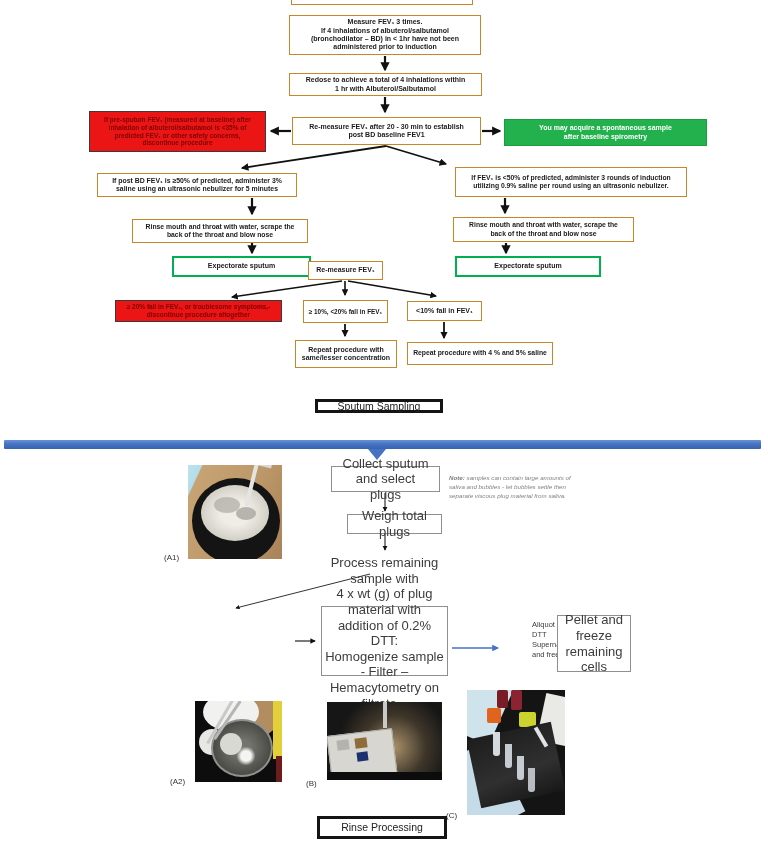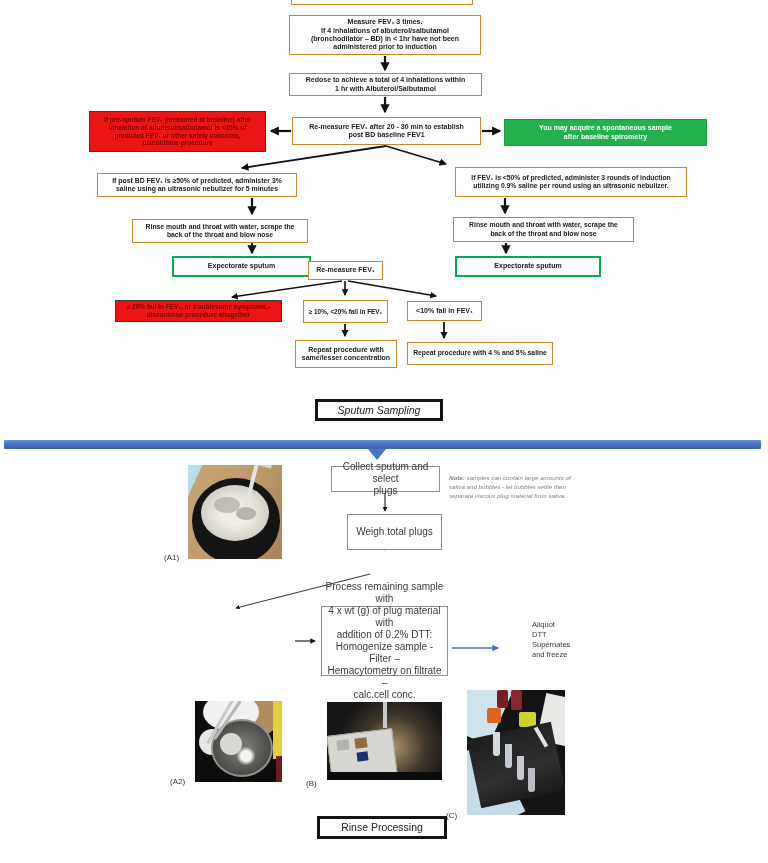--- a/index.html
+++ b/index.html
@@ -9,21 +9,21 @@
   }
   .box{
     position:absolute;box-sizing:border-box;display:flex;align-items:center;justify-content:center;
     text-align:center;background:#fff;color:#1a1a1a;font-weight:bold;font-size:7px;line-height:1.2;
     white-space:pre-line;padding:1px 2px;
   }
   .b-orange{border:1px solid #c8862b;}
   .b-red{background:#ec1515;color:#7e0000;border:1px solid #3a3a3a;}
   .b-green{background:#22b14c;color:#ffffff;border:1px solid #1d9b41;}
   .b-greenline{border:2px solid #00b050;}
-  .b-gray{border:1px solid #8f8f8f;font-weight:normal;font-size:10px;color:#3c3c3c;}
+  .b-gray{border:1px solid #8f8f8f;font-weight:normal;font-size:13px;color:#3c3c3c;}
   .title-box{border:3px solid #141414;font-weight:normal;font-size:10.5px;color:#222;background:#fff;}
   .plain{position:absolute;box-sizing:border-box;color:#3c3c3c;font-size:7.5px;line-height:1.35;white-space:pre-line;text-align:left;}
   .note{position:absolute;box-sizing:border-box;font-style:italic;color:#808080;font-size:6.2px;line-height:1.45;text-align:left;white-space:pre-line;}
   .img-label{position:absolute;font-size:8px;color:#333;margin-top:12px;}
   .photo{position:absolute;overflow:hidden;}
   .art{position:absolute;}
   #arrows{position:absolute;left:0;top:0;pointer-events:none;}
   .divider-bar{position:absolute;left:4px;top:440px;width:757px;height:9px;border-radius:1px;
     background:linear-gradient(#6b92d6,#4472c4 45%,#3a63ad);}
   .divider-chevron{position:absolute;left:368px;top:449px;width:0;height:0;
@@ -102,21 +102,21 @@
 
   <div class="box b-red" style="left:115px;top:300px;width:167px;height:22px;font-size:6.5px;">≥ 20% fall in FEV₁,  or troublesome  symptoms,-
 discontinue procedure altogether</div>
   <div class="box b-orange" style="left:303px;top:300px;width:85px;height:23px;font-size:6.4px;">≥ 10%, &lt;20% fall in FEV₁</div>
   <div class="box b-orange" style="left:407px;top:301px;width:75px;height:20px;">&lt;10% fall in FEV₁</div>
 
   <div class="box b-orange" style="left:295px;top:340px;width:102px;height:28px;">Repeat procedure with
 same/lesser concentration</div>
   <div class="box b-orange" style="left:407px;top:342px;width:146px;height:23px;font-size:6.8px;">Repeat procedure with  4 % and 5%  saline</div>
 
-  <div class="box title-box" style="left:315px;top:399px;width:128px;height:22px;font-style:italic;">Sputum Sampling</div>
+  <div class="box title-box" style="left:315px;top:399px;width:128px;height:14px;">Sputum Sampling</div>
 
   <div class="divider-bar"></div>
   <div class="divider-chevron"></div>
 
   <div class="photo" style="left:188px;top:465px;width:94px;height:94px;background:linear-gradient(115deg,#bfe3ee 0%,#b4dcea 10%,#c7a272 11%,#bd9868 55%,#a8835a 100%);">
     <div class="art" style="left:4px;top:13px;width:88px;height:86px;background:#141414;border-radius:50%;"></div>
     <div class="art" style="left:13px;top:20px;width:68px;height:56px;background:radial-gradient(#efede6 30%,#cfccc2 75%,#9b998f 100%);border-radius:50%;"></div>
     <div class="art" style="left:26px;top:32px;width:26px;height:16px;background:rgba(180,178,170,0.8);border-radius:50%;"></div>
     <div class="art" style="left:48px;top:42px;width:20px;height:13px;background:rgba(168,166,158,0.8);border-radius:50%;"></div>
     <div class="art" style="left:62px;top:-6px;width:4px;height:48px;background:#e4e4e2;transform:rotate(14deg);border-radius:2px;"></div>
@@ -126,36 +126,38 @@
 
   <div class="box b-gray" style="left:331px;top:466px;width:109px;height:26px;">Collect sputum and select
 plugs</div>
 
   <div class="note" style="left:449px;top:465px;width:140px;">
     <b>Note:</b><span> samples can  contain large amounts of
 saliva and bubbles - let bubbles settle then
 separate viscous plug  material from saliva.</span>
   </div>
 
-  <div class="box b-gray" style="left:347px;top:514px;width:95px;height:36px;">Weigh total plugs</div>
+  <div class="box b-gray" style="left:347px;top:514px;width:95px;height:20px;">Weigh total plugs</div>
 
 
 
   <div class="box b-gray" style="left:321px;top:606px;width:127px;height:70px;">Process remaining sample with
 4 x wt (g) of plug material with
 addition of 0.2% DTT:
 Homogenize sample - Filter –
 Hemacytometry on  filtrate –
 calc.cell conc.</div>
 
   <div class="plain" style="left:532px;top:620px;width:48px;">Aliquot
 DTT
 Supernates
 and freeze</div>
 
+  <div class="box b-gray" style="left:557px;top:615px;width:74px;height:57px;">Pellet and freeze
+remaining cells</div>
 
   <div class="photo" style="left:195px;top:701px;width:87px;height:81px;background:#0d0d0d;">
     <div class="art" style="right:-26px;top:-20px;width:95px;height:52px;background:#b28d60;transform:rotate(-38deg);"></div>
     <div class="art" style="right:0;top:0;width:9px;height:58px;background:#e3cf39;"></div>
     <div class="art" style="right:0;bottom:0;width:6px;height:26px;background:#6e1d1d;"></div>
     <div class="art" style="left:8px;top:-8px;width:56px;height:38px;background:#f1f1f0;border-radius:50%;"></div>
     <div class="art" style="left:4px;top:28px;width:26px;height:26px;background:#e7e7e5;border-radius:50%;"></div>
     <div class="art" style="left:16px;top:18px;width:58px;height:54px;background:radial-gradient(#74746e 20%,#464642 75%);border-radius:50%;border:2px solid #90908c;"></div>
     <div class="art" style="left:25px;top:32px;width:22px;height:22px;background:#d9d9d4;border-radius:50%;"></div>
     <div class="art" style="left:42px;top:46px;width:18px;height:18px;background:radial-gradient(#f4f4f2 40%,rgba(244,244,242,0) 75%);"></div>

